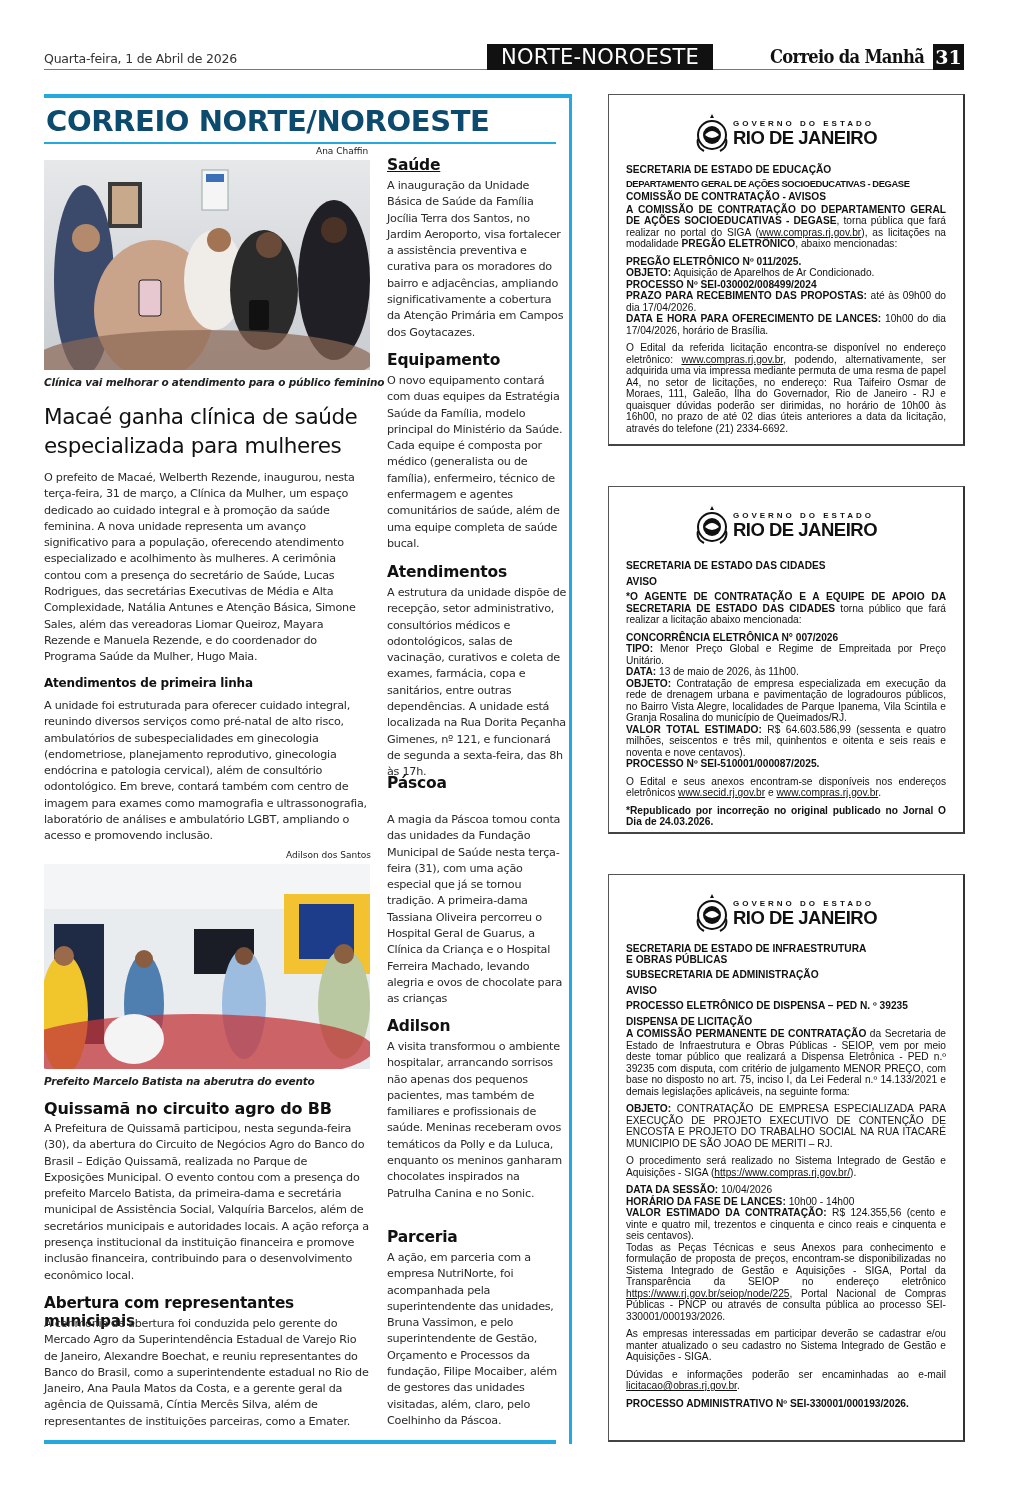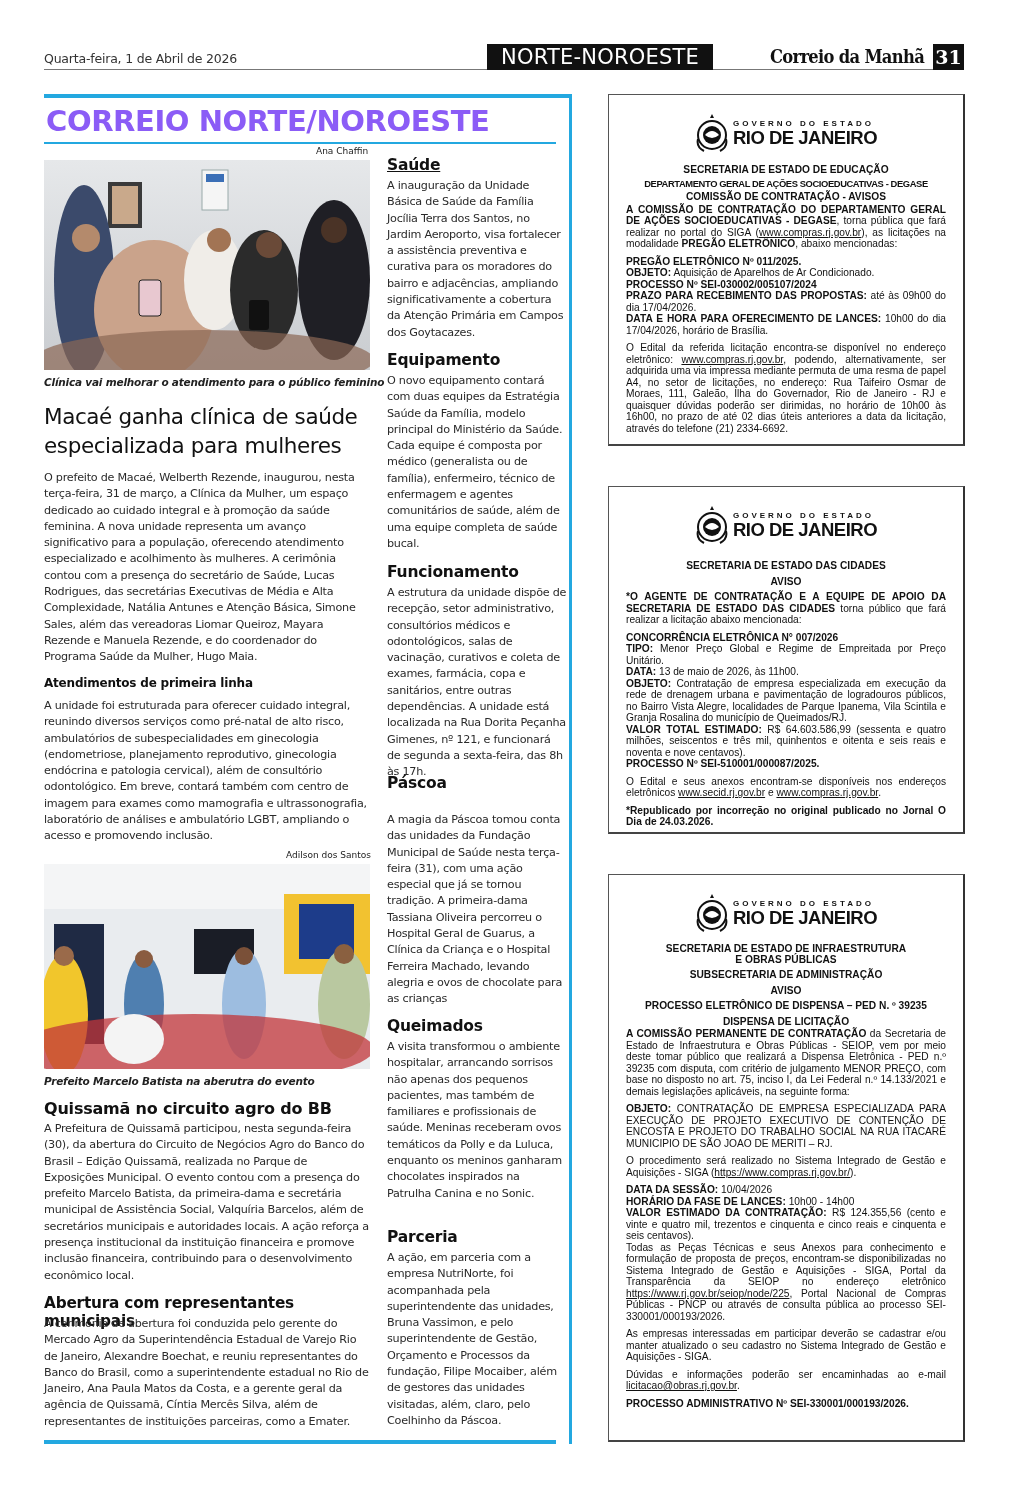--- a/index.html
+++ b/index.html
@@ -9,40 +9,40 @@
   
   .masthead { position: absolute; left: 44px; top: 44px; width: 920px; height: 26px; border-bottom: 1.5px solid #777; }
   .date { position: absolute; left: 0; top: 7px; font-size: 12.5px; color: #333; font-family: "DejaVu Sans", sans-serif; letter-spacing: -0.2px; }
   .section-badge { position: absolute; left: 443px; top: 0; width: 226px; height: 26px; background: #111; color: #fff; font-size: 21px; text-align: center; line-height: 27px; font-family: "DejaVu Sans", sans-serif; letter-spacing: 0.2px; }
   .brand { position: absolute; left: 726px; top: 1px; font-family: "DejaVu Serif", serif; font-weight: bold; font-size: 19px; color: #111; letter-spacing: -0.8px; transform: scaleX(0.86); transform-origin: left; }
   .page-num { position: absolute; right: 0; top: 0; width: 31px; height: 26px; background: #111; color: #fff; font-family: "DejaVu Serif", serif; font-weight: bold; font-size: 19px; text-align: center; line-height: 27px; }
 
   
   .frame { position: absolute; left: 44px; top: 94px; width: 528px; height: 1350px; border-top: 4px solid #23a8e0; border-right: 3px solid #23a8e0; }
   .frame-bottom { position: absolute; left: 44px; top: 1440px; width: 512px; height: 4px; background: #23a8e0; }
-  .section-title { position: absolute; left: 46px; top: 104px; font-family: "DejaVu Sans", sans-serif; font-weight: bold; font-size: 29px; letter-spacing: -0.4px; color: #8b5cf6; }
+  .section-title { position: absolute; left: 46px; top: 104px; font-family: "DejaVu Sans", sans-serif; font-weight: bold; font-size: 29px; letter-spacing: -0.4px; color: #0c4a6e; }
   .title-rule { position: absolute; left: 44px; top: 142px; width: 512px; height: 2px; background: #23a8e0; }
 
   .credit { position: absolute; font-size: 9px; color: #222; font-family: "DejaVu Sans", sans-serif; }
   .photo { position: absolute; overflow: hidden; }
   .caption { position: absolute; font-size: 10.5px; font-style: italic; font-weight: bold; color: #222; font-family: "DejaVu Sans", sans-serif; letter-spacing: -0.2px; }
   .headline { position: absolute; font-size: 21.5px; line-height: 29px; color: #111; font-family: "DejaVu Sans", sans-serif; letter-spacing: -0.4px; }
   .subhead { position: absolute; font-size: 12px; font-weight: 600; color: #111; font-family: "DejaVu Sans", sans-serif; letter-spacing: -0.2px; }
   .body-text { position: absolute; font-size: 11.2px; line-height: 16.3px; color: #2a2a2a; font-family: "DejaVu Sans", sans-serif; letter-spacing: -0.25px; text-align: left; }
   .mid { left: 387px; width: 180px; }
   .mid.subhead { font-size: 15.5px; }
   .left { left: 44px; width: 326px; }
 
   
   .notice { position: absolute; left: 608px; width: 357px; border: 1px solid #555; border-right: 2px solid #333; border-bottom: 2px solid #444; padding: 0 17px 0 17px; font-family: "Liberation Sans", sans-serif; color: #111; }
   .notice .logo { display: flex; align-items: center; justify-content: center; margin-top: 18px; height: 40px; }
   .notice .logo .crest { width: 34px; height: 40px; margin-right: 4px; }
   .notice .logo .gov { font-size: 8px; letter-spacing: 3px; font-weight: bold; line-height: 9px; }
   .notice .logo .rj { font-size: 18.5px; font-weight: 900; letter-spacing: -0.5px; line-height: 20px; font-family: "Liberation Sans", sans-serif; }
-  .notice .center { text-align: center; font-weight: bold; font-size: 10.2px; line-height: 13.5px; }
+  .notice .center { text-align: left; font-weight: bold; font-size: 10.2px; line-height: 13.5px; }
   .notice p { font-size: 10.2px; line-height: 11.5px; text-align: justify; }
   .notice b { font-weight: bold; }
   .notice u { text-decoration: underline; }
   .gap6 { margin-top: 6px; }
   .gap4 { margin-top: 3px; }
   .gap8 { }
 </style>
 </head>
 <body>
 
@@ -120,27 +120,27 @@
 <div class="body-text left" style="top:1121px;">A Prefeitura de Quissamã participou, nesta segunda-feira (30), da abertura do Circuito de Negócios Agro do Banco do Brasil – Edição Quissamã, realizada no Parque de Exposições Municipal. O evento contou com a presença do prefeito Marcelo Batista, da primeira-dama e secretária municipal de Assistência Social, Valquíria Barcelos, além de secretários municipais e autoridades locais. A ação reforça a presença institucional da instituição financeira e promove inclusão financeira, contribuindo para o desenvolvimento econômico local.</div>
 <div class="subhead left" style="top:1294px; font-size:15.3px;">Abertura com representantes municipais</div>
 <div class="body-text left" style="top:1316px;">A cerimônia de abertura foi conduzida pelo gerente do Mercado Agro da Superintendência Estadual de Varejo Rio de Janeiro, Alexandre Boechat, e reuniu representantes do Banco do Brasil, como a superintendente estadual no Rio de Janeiro, Ana Paula Matos da Costa, e a gerente geral da agência de Quissamã, Cíntia Mercês Silva, além de representantes de instituições parceiras, como a Emater.</div>
 
 <div class="subhead mid" style="top:156px;text-decoration:underline;">Saúde</div>
 <div class="body-text mid" style="top:178px;">A inauguração da Unidade Básica de Saúde da Família Jocília Terra dos Santos, no Jardim Aeroporto, visa fortalecer a assistência preventiva e curativa para os moradores do bairro e adjacências, ampliando significativamente a cobertura da Atenção Primária em Campos dos Goytacazes.</div>
 
 <div class="subhead mid" style="top:351px;">Equipamento</div>
 <div class="body-text mid" style="top:373px;">O novo equipamento contará com duas equipes da Estratégia Saúde da Família, modelo principal do Ministério da Saúde. Cada equipe é composta por médico (generalista ou de família), enfermeiro, técnico de enfermagem e agentes comunitários de saúde, além de uma equipe completa de saúde bucal.</div>
 
-<div class="subhead mid" style="top:563px;">Funcionamento</div>
+<div class="subhead mid" style="top:563px;">Atendimentos</div>
 <div class="body-text mid" style="top:585px;">A estrutura da unidade dispõe de recepção, setor administrativo, consultórios médicos e odontológicos, salas de vacinação, curativos e coleta de exames, farmácia, copa e sanitários, entre outras dependências. A unidade está localizada na Rua Dorita Peçanha Gimenes, nº 121, e funcionará de segunda a sexta-feira, das 8h às 17h.</div>
 
 <div class="subhead mid" style="top:774px;">Páscoa</div>
 <div class="body-text mid" style="top:812px;">A magia da Páscoa tomou conta das unidades da Fundação Municipal de Saúde nesta terça-feira (31), com uma ação especial que já se tornou tradição. A primeira-dama Tassiana Oliveira percorreu o Hospital Geral de Guarus, a Clínica da Criança e o Hospital Ferreira Machado, levando alegria e ovos de chocolate para as crianças</div>
 
-<div class="subhead mid" style="top:1017px;">Queimados</div>
+<div class="subhead mid" style="top:1017px;">Adilson</div>
 <div class="body-text mid" style="top:1039px;">A visita transformou o ambiente hospitalar, arrancando sorrisos não apenas dos pequenos pacientes, mas também de familiares e profissionais de saúde. Meninas receberam ovos temáticos da Polly e da Luluca, enquanto os meninos ganharam chocolates inspirados na Patrulha Canina e no Sonic.</div>
 
 <div class="subhead mid" style="top:1228px;">Parceria</div>
 <div class="body-text mid" style="top:1250px;">A ação, em parceria com a empresa NutriNorte, foi acompanhada pela superintendente das unidades, Bruna Vassimon, e pelo superintendente de Gestão, Orçamento e Processos da fundação, Filipe Mocaiber, além de gestores das unidades visitadas, além, claro, pelo Coelhinho da Páscoa.</div>
 
 <div class="notice" style="top:94px; height:352px;">
   <div class="logo">
     <svg class="crest" viewBox="0 0 34 40">
       <polygon points="17,1 19,5 15,5" fill="#111"></polygon>
       <circle cx="17" cy="22" r="14" fill="none" stroke="#111" stroke-width="2"></circle>
@@ -152,21 +152,21 @@
       <div class="gov">GOVERNO DO ESTADO</div>
       <div class="rj">RIO DE JANEIRO</div>
     </div>
   </div>
   <div class="center" style="margin-top:10px;">SECRETARIA DE ESTADO DE EDUCAÇÃO</div>
   <div class="center" style="font-size:9.4px; letter-spacing:-0.4px;">DEPARTAMENTO GERAL DE AÇÕES SOCIOEDUCATIVAS - DEGASE</div>
   <div class="center">COMISSÃO DE CONTRATAÇÃO - AVISOS</div>
   <p><b>A COMISSÃO DE CONTRATAÇÃO DO DEPARTAMENTO GERAL DE AÇÕES SOCIOEDUCATIVAS - DEGASE</b><span>, torna pública que fará realizar no portal do SIGA (</span><u>www.compras.rj.gov.br</u><span>), as licitações na modalidade </span><b>PREGÃO ELETRÔNICO</b><span>, abaixo mencionadas:</span></p>
   <p class="gap6"><b>PREGÃO ELETRÔNICO Nº 011/2025.</b></p>
   <p><b>OBJETO:</b><span> Aquisição de Aparelhos de Ar Condicionado.</span></p>
-  <p><b>PROCESSO Nº SEI-030002/005107/2024</b></p>
+  <p><b>PROCESSO Nº SEI-030002/008499/2024</b></p>
   <p><b>PRAZO PARA RECEBIMENTO DAS PROPOSTAS:</b><span> até às 09h00 do dia 17/04/2026.</span></p>
   <p><b>DATA E HORA PARA OFERECIMENTO DE LANCES:</b><span> 10h00 do dia 17/04/2026, horário de Brasília.</span></p>
   <p class="gap6"><span>O Edital da referida licitação encontra-se disponível no endereço eletrônico: </span><u>www.compras.rj.gov.br</u><span>, podendo, alternativamente, ser adquirida uma via impressa mediante permuta de uma resma de papel A4, no setor de licitações, no endereço: Rua Taifeiro Osmar de Moraes, 111, Galeão, Ilha do Governador, Rio de Janeiro - RJ e quaisquer dúvidas poderão ser dirimidas, no horário de 10h00 às 16h00, no prazo de até 02 dias úteis anteriores a data da licitação, através do telefone (21) 2334-6692.</span></p>
 </div>
 
 <div class="notice" style="top:486px; height:348px;">
   <div class="logo">
     <svg class="crest" viewBox="0 0 34 40">
       <polygon points="17,1 19,5 15,5" fill="#111"></polygon>
       <circle cx="17" cy="22" r="14" fill="none" stroke="#111" stroke-width="2"></circle>

